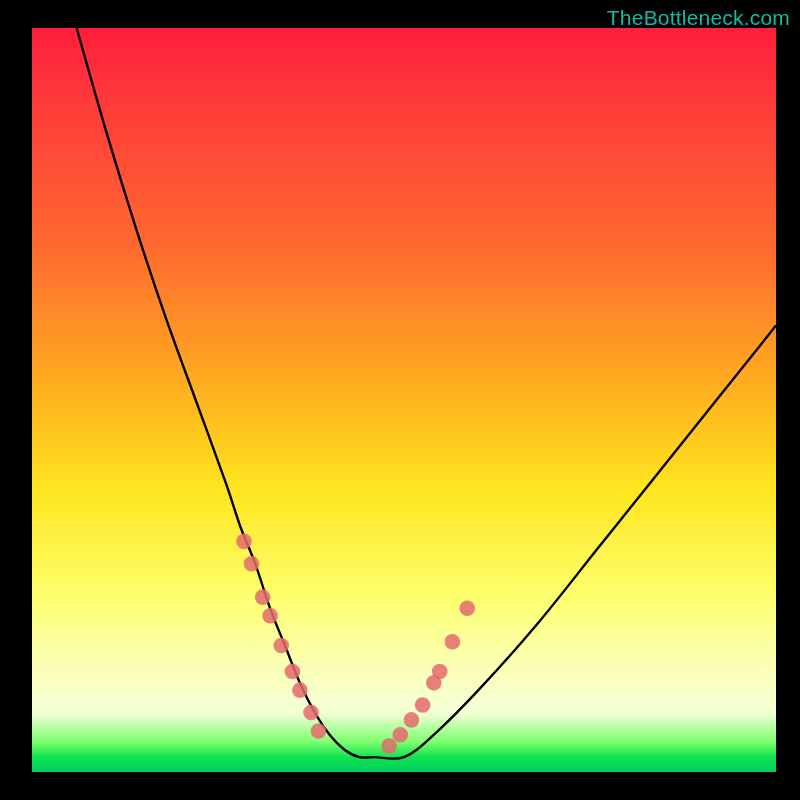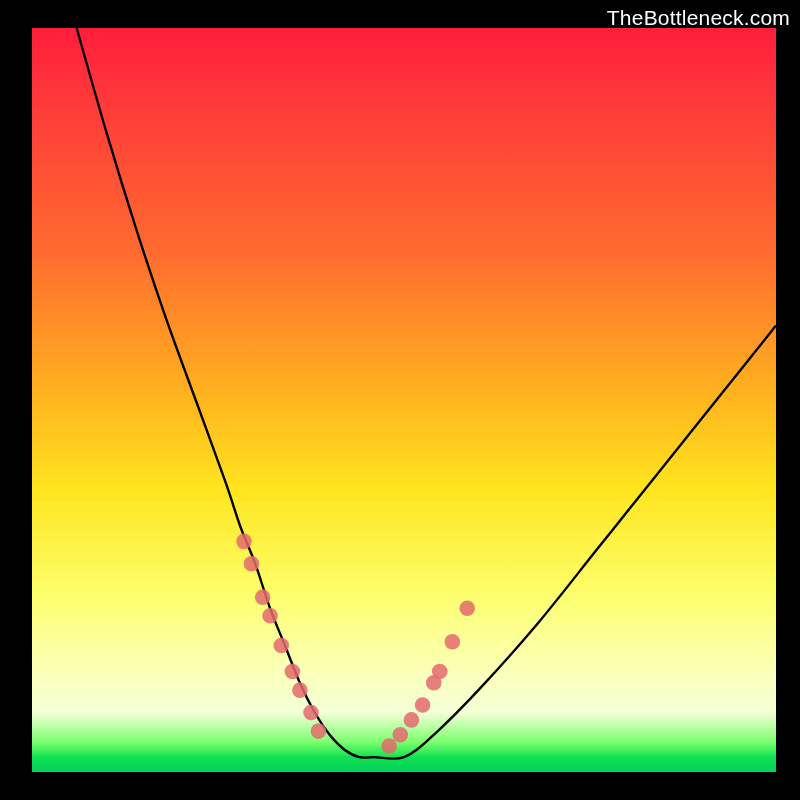--- a/index.html
+++ b/index.html
@@ -38,21 +38,21 @@
       #f4ffd6 92%,
       #7bff6e 96%,
       #11e251 98%,
       #00d060 100%
     );
   }
   .watermark {
     position: absolute;
     top: 6px;
     right: 10px;
-    color: #ffffff;
+    color: #14b8a6;
     font-size: 21px;
     letter-spacing: 0.2px;
   }
   svg.curve {
     position: absolute;
     left: 0;
     top: 0;
     width: 744px;
     height: 744px;
     overflow: visible;

